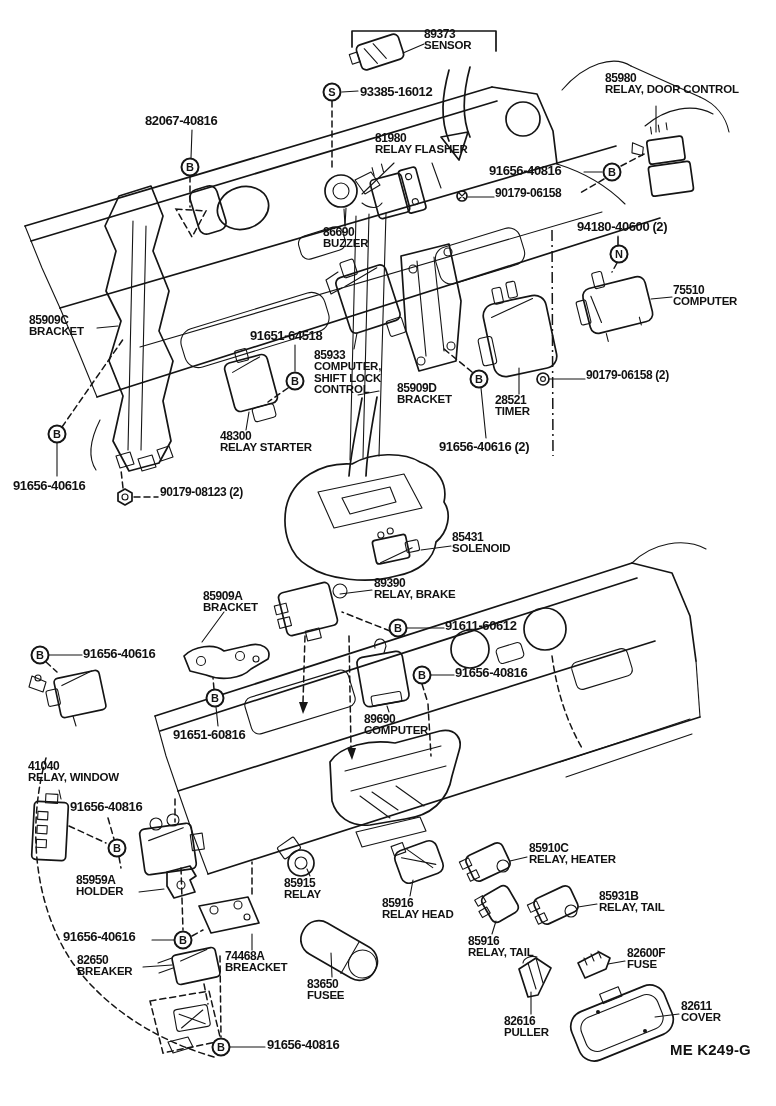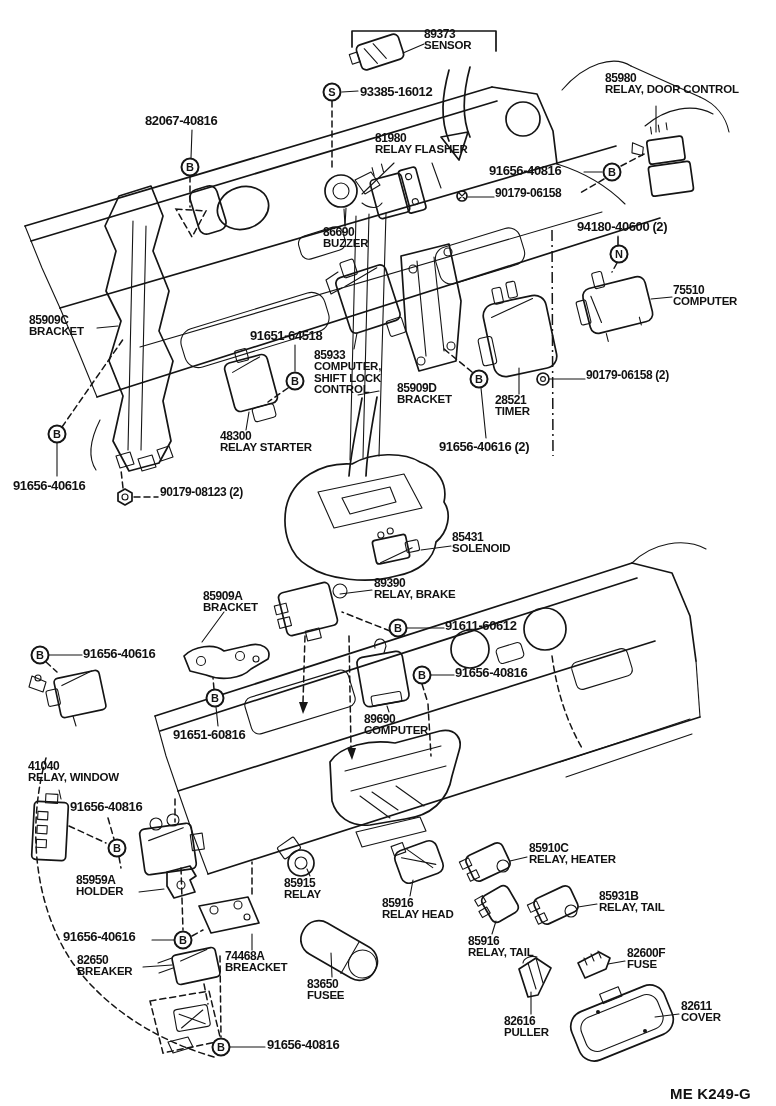--- a/index.html
+++ b/index.html
@@ -4,21 +4,21 @@
 <style>
   html,body{margin:0;padding:0;background:#fff;}
   #page{position:relative;width:776px;height:1106px;background:#fff;overflow:hidden;
         font-family:"Liberation Sans","DejaVu Sans",sans-serif;color:#111;}
   #art{position:absolute;left:0;top:0;}
   .lbl{position:absolute;white-space:nowrap;line-height:1;}
   .num{font-size:12px;font-weight:700;letter-spacing:-0.4px;}
   .desc{font-size:11.5px;font-weight:700;letter-spacing:-0.2px;margin-top:0;}
   .fnum{font-size:13px;font-weight:700;letter-spacing:-0.4px;}
   .fnum-lg{font-size:12px;font-weight:700;letter-spacing:-0.4px;}
-  .doccode{font-size:15px;font-weight:700;letter-spacing:0.2px;margin-top:44px;}
+  .doccode{font-size:15px;font-weight:700;letter-spacing:0.2px;}
   
   .ln{fill:none;stroke:#151515;stroke-width:1.7;stroke-linecap:round;stroke-linejoin:round;}
   .th{fill:none;stroke:#151515;stroke-width:1.1;stroke-linecap:round;stroke-linejoin:round;}
   .dash{fill:none;stroke:#151515;stroke-width:1.5;stroke-dasharray:6 4;stroke-linecap:round;}
   .dashdot{fill:none;stroke:#151515;stroke-width:1.5;stroke-dasharray:11 4 2 4;}
   .fillb{fill:#151515;stroke:none;}
   .callout circle{fill:#fff;stroke:#151515;stroke-width:2;}
   .callout text{font-family:"Liberation Sans","DejaVu Sans",sans-serif;font-size:11px;font-weight:700;fill:#151515;text-anchor:middle;}
 </style>
 </head>

